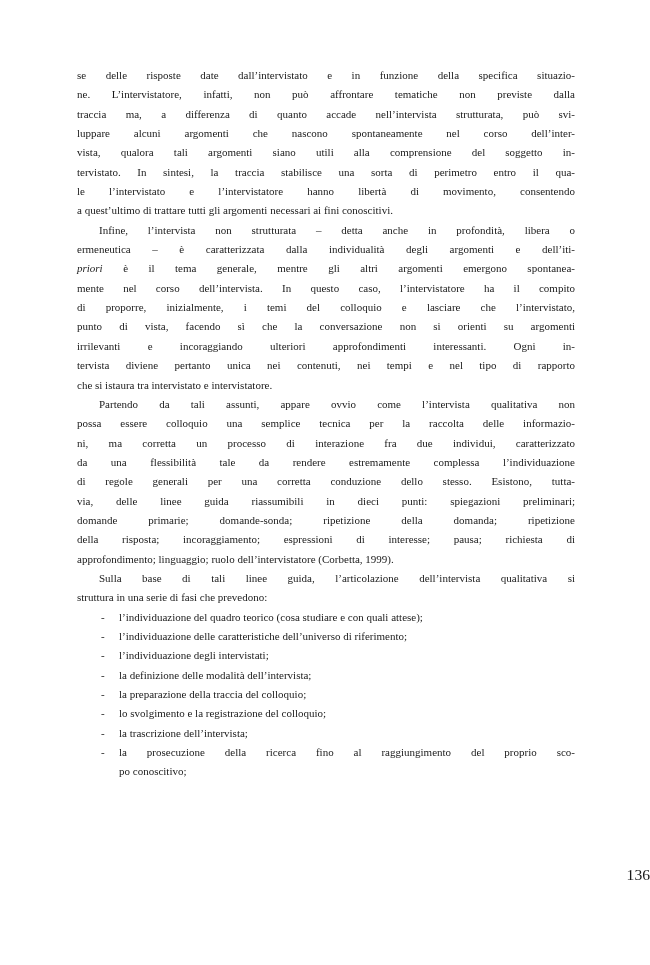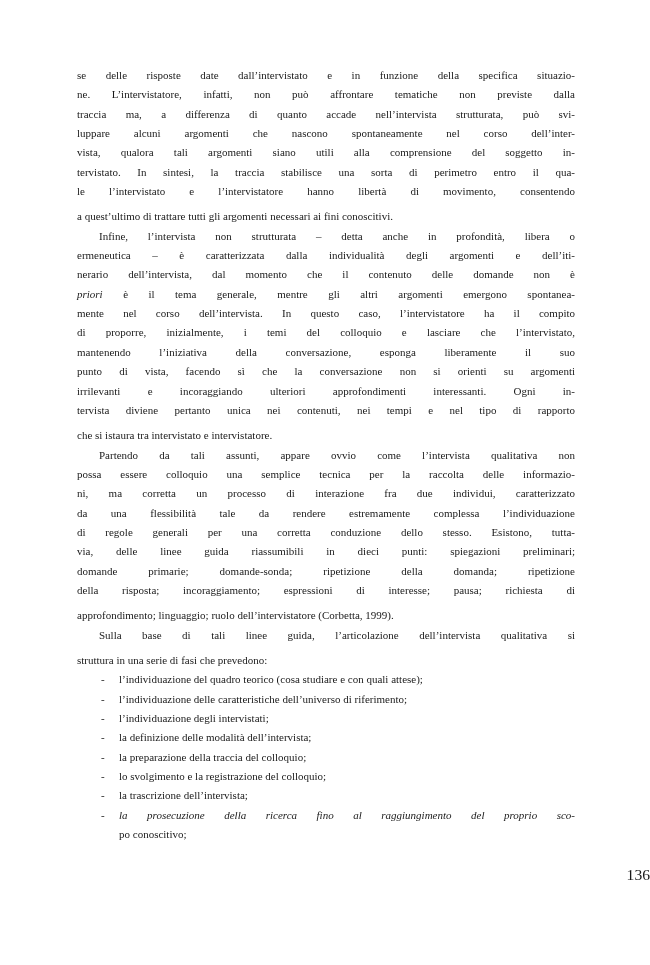--- a/index.html
+++ b/index.html
@@ -29,21 +29,20 @@
       text-align-last: left;
     }
     .para .line {
       display: block;
       text-align: justify;
       text-align-last: justify;
       white-space: nowrap;
     }
     .para .line.last {
       text-align-last: left;
-      margin-top: 6px;
     }
     .line.first-indent { padding-left: 22px; }
     .italic { font-style: italic; }
     .list {
       margin: 0;
       padding: 0;
       list-style: none;
     }
     .list-item {
       position: relative;
@@ -54,21 +53,20 @@
       left: 24px;
       top: 0;
     }
     .list-item .line {
       display: block;
       white-space: nowrap;
     }
     .list-item .line.j {
       text-align: justify;
       text-align-last: justify;
-      font-style: italic;
     }
     .page-number {
       position: absolute;
       left: 0;
       width: 650px;
       top: 866px;
       text-align: right;
       font-size: 15.6px;
       font-family: "Liberation Serif", "DejaVu Serif", serif;
     }
@@ -85,25 +83,23 @@
     <span class="line">luppare alcuni argomenti che nascono spontaneamente nel corso dell’inter-</span>
     <span class="line">vista, qualora tali argomenti siano utili alla comprensione del soggetto in-</span>
     <span class="line">tervistato. In sintesi, la traccia stabilisce una sorta di perimetro entro il qua-</span>
     <span class="line">le l’intervistato e l’intervistatore hanno libertà di movimento, consentendo</span>
     <span class="line last">a quest’ultimo di trattare tutti gli argomenti necessari ai fini conoscitivi.</span>
   </p>
 
   <p class="para">
     <span class="line first-indent">Infine, l’intervista non strutturata – detta anche in profondità, libera o</span>
     <span class="line">ermeneutica – è caratterizzata dalla individualità degli argomenti e dell’iti-</span>
-    <span class="line">nerario dell’intervista, dal momento che il contenuto delle domande non è</span>
     <span class="line"><span class="italic">priori</span> <span>è il tema generale, mentre gli altri argomenti emergono spontanea-</span></span>
     <span class="line">mente nel corso dell’intervista. In questo caso, l’intervistatore ha il compito</span>
     <span class="line">di proporre, inizialmente, i temi del colloquio e lasciare che l’intervistato,</span>
-    <span class="line">mantenendo l’iniziativa della conversazione, esponga liberamente il suo</span>
     <span class="line">punto di vista, facendo sì che la conversazione non si orienti su argomenti</span>
     <span class="line">irrilevanti e incoraggiando ulteriori approfondimenti interessanti. Ogni in-</span>
     <span class="line">tervista diviene pertanto unica nei contenuti, nei tempi e nel tipo di rapporto</span>
     <span class="line last">che si istaura tra intervistato e intervistatore.</span>
   </p>
 
   <p class="para">
     <span class="line first-indent">Partendo da tali assunti, appare ovvio come l’intervista qualitativa non</span>
     <span class="line">possa essere colloquio una semplice tecnica per la raccolta delle informazio-</span>
     <span class="line">ni, ma corretta un processo di interazione fra due individui, caratterizzato</span>

